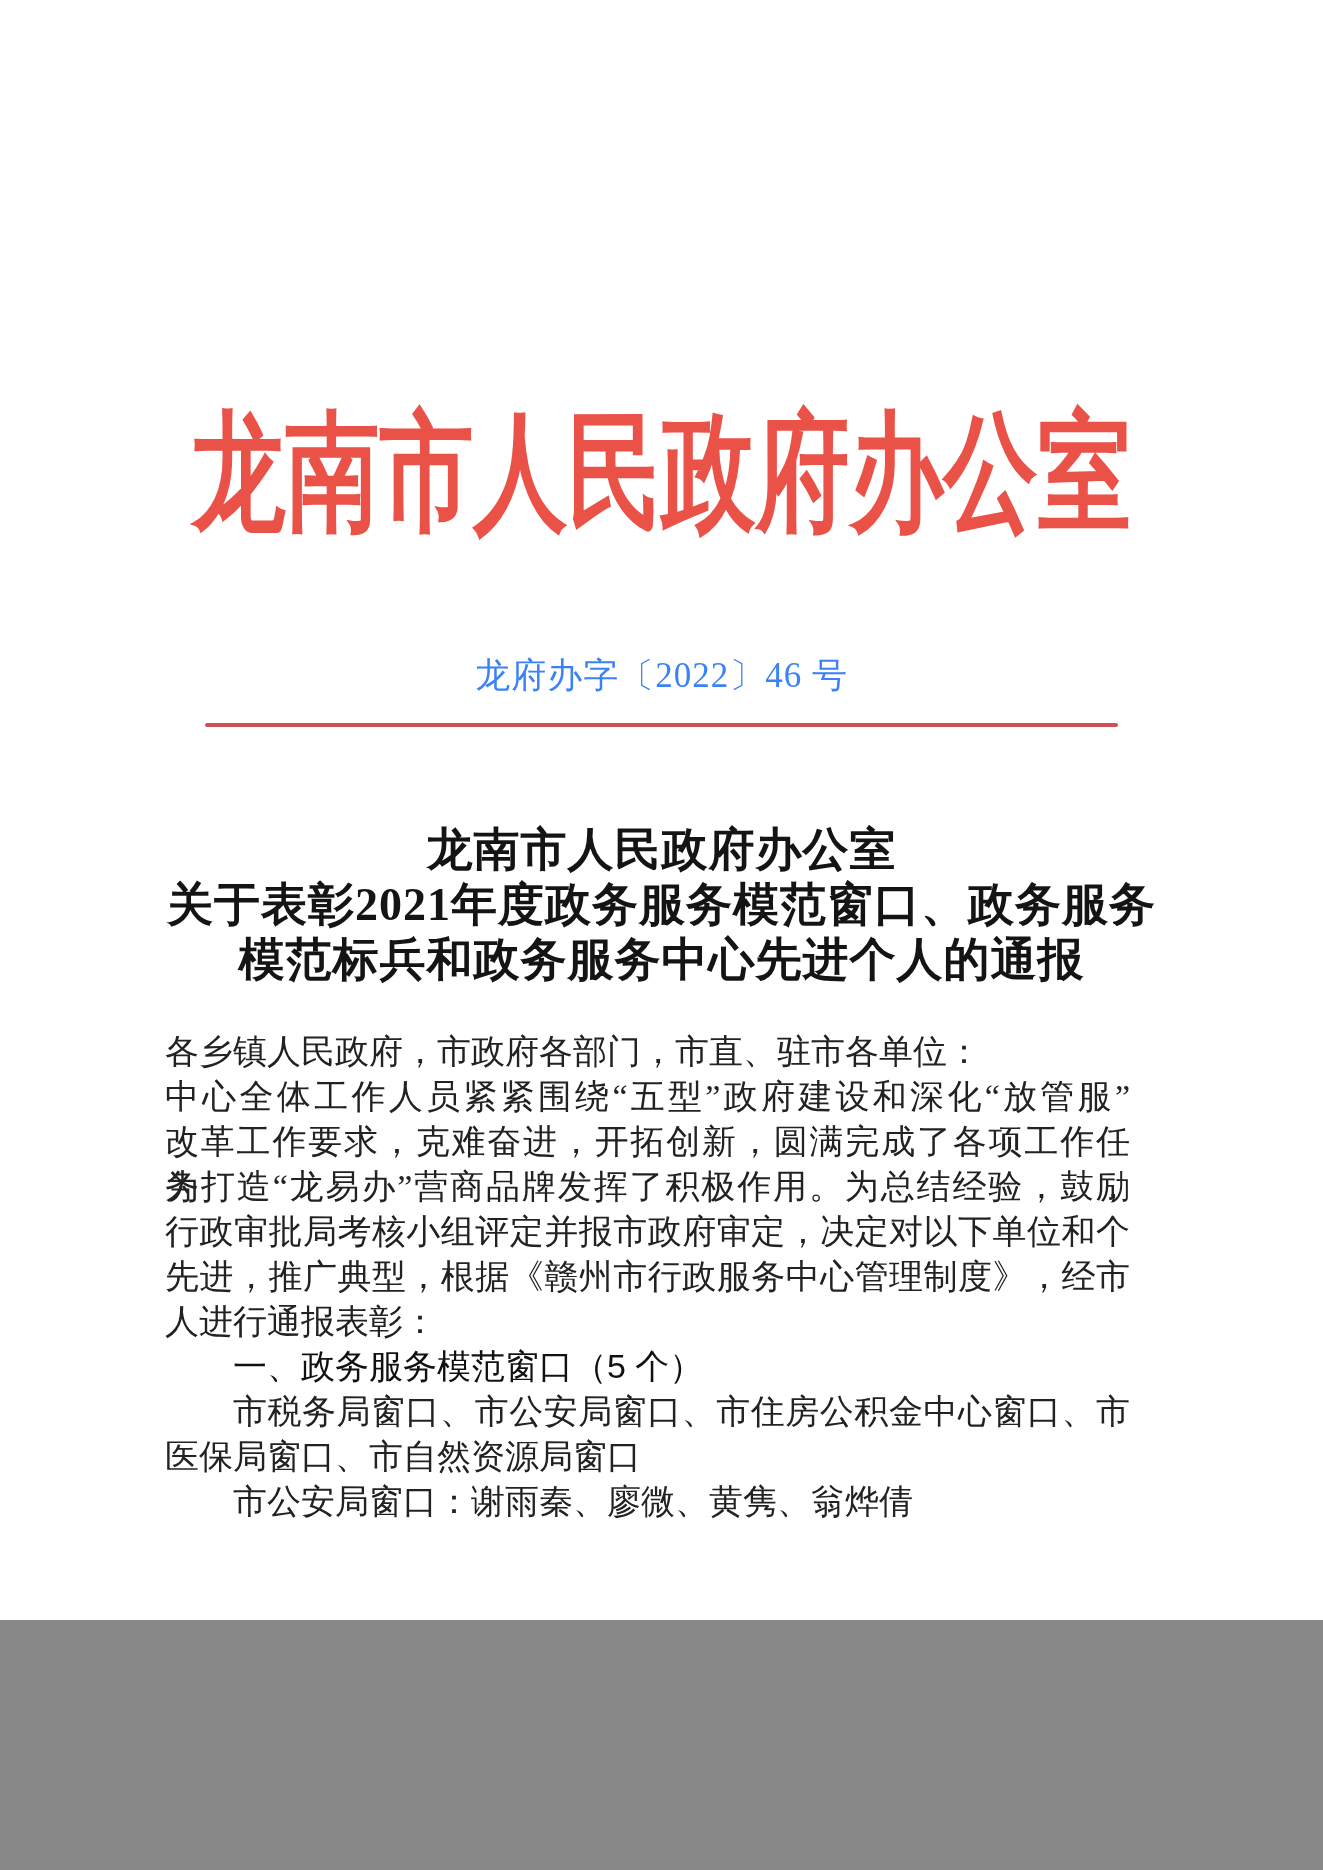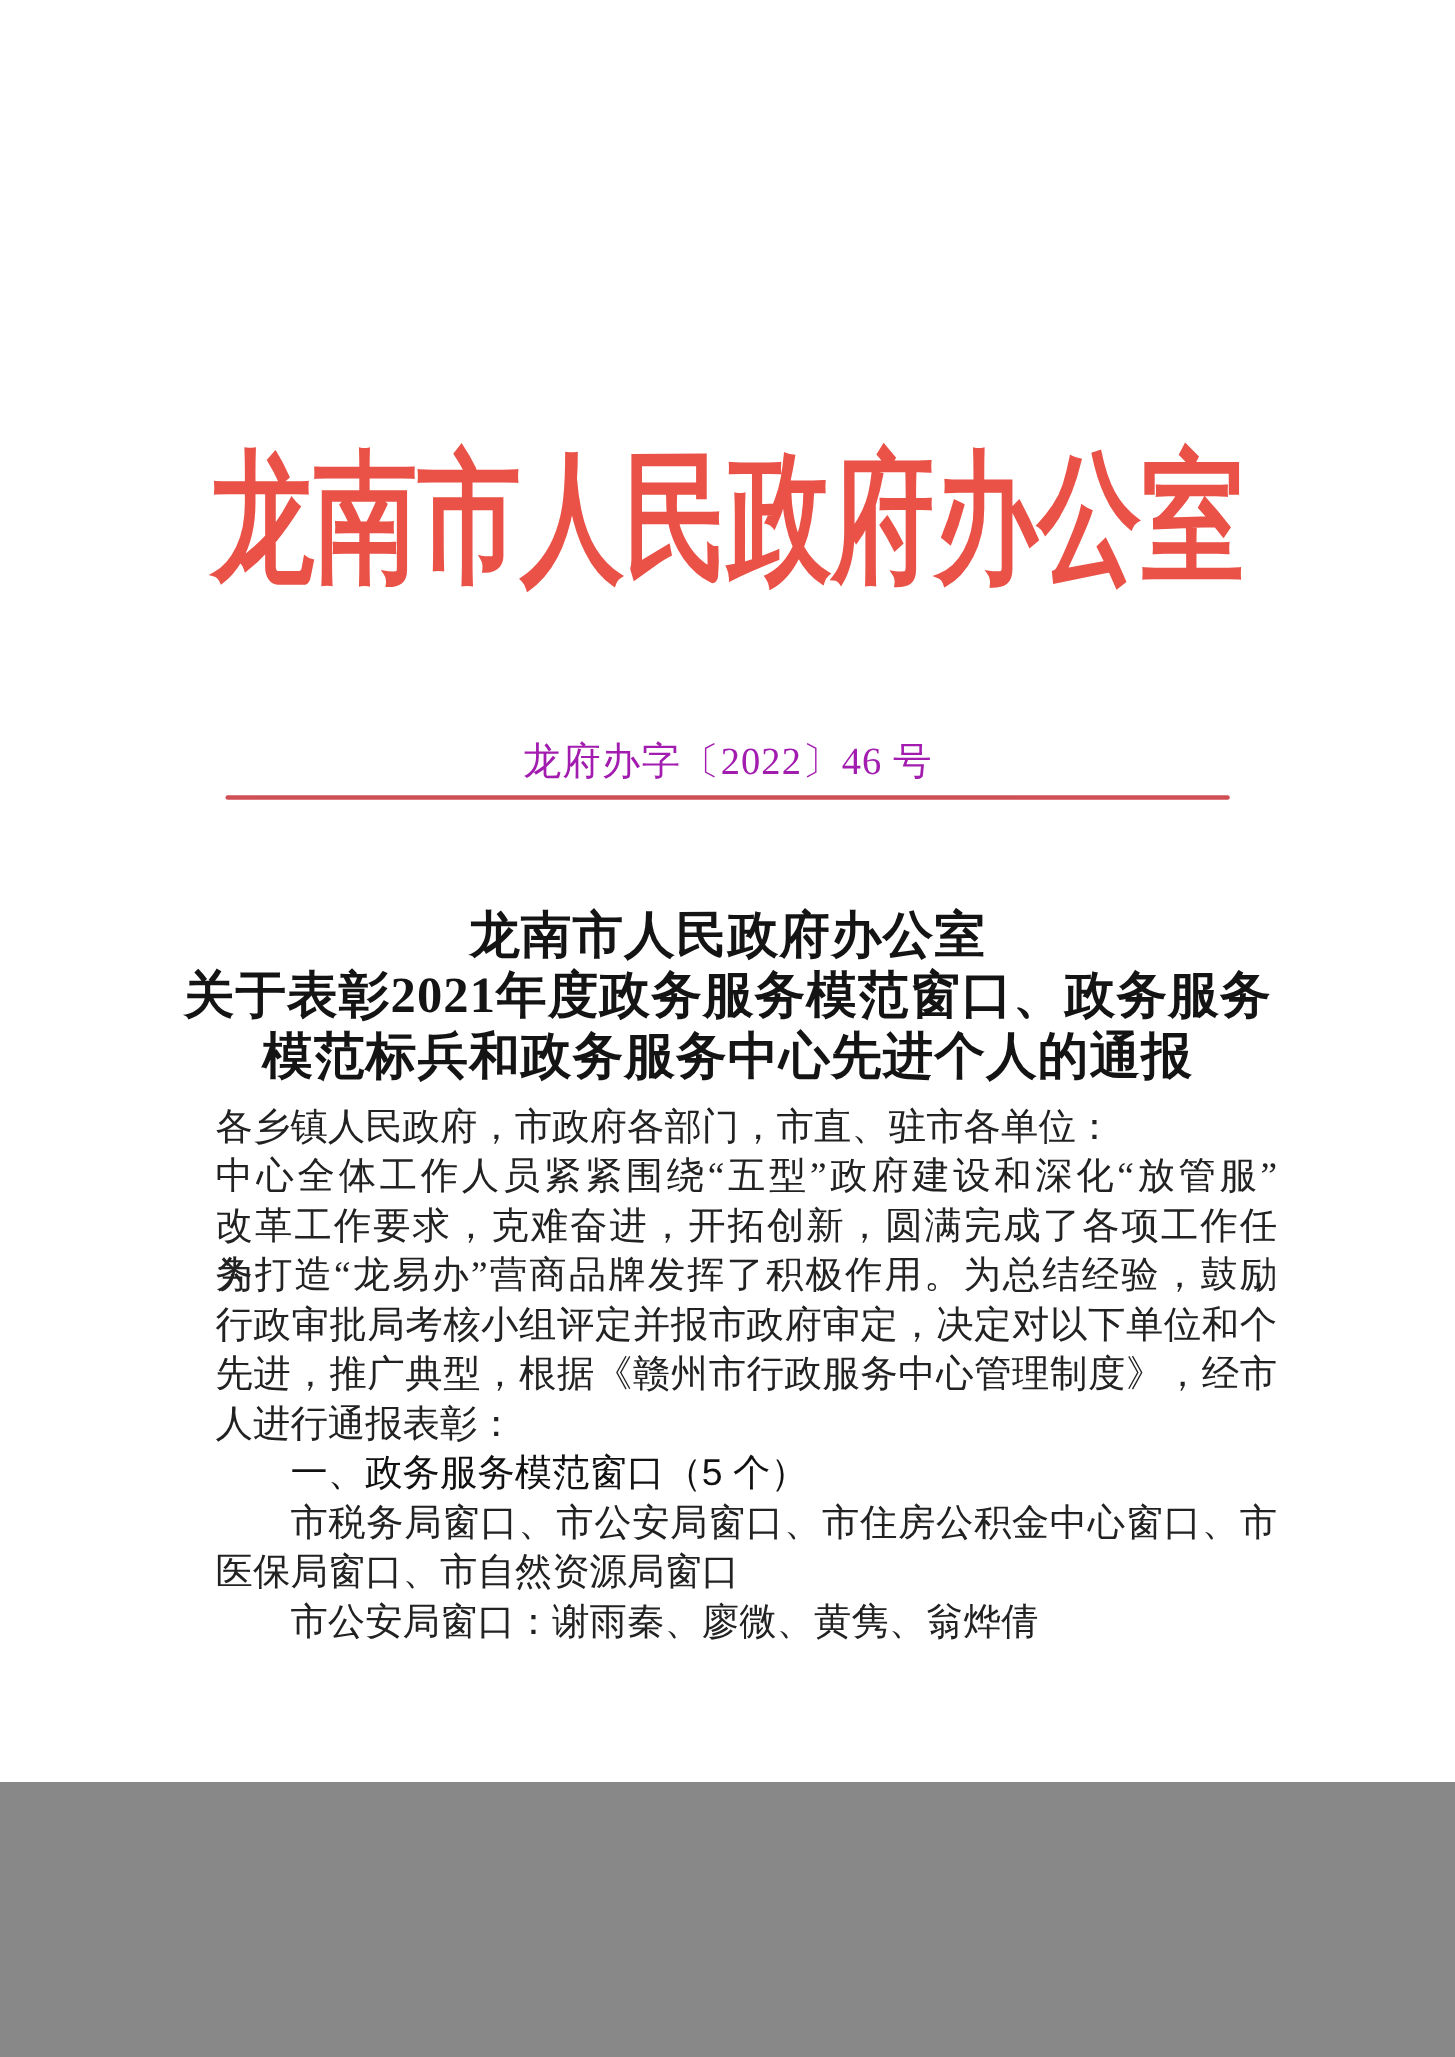--- a/index.html
+++ b/index.html
@@ -28,25 +28,25 @@
     transform: scaleY(1.38);
     transform-origin: top center;
     white-space: nowrap;
     line-height: 1;
   }
 
   
   .doc-number {
     position: absolute;
     left: 0;
-    top: 672px;
+    top: 655px;
     width: 100%;
     text-align: center;
     font-size: 35px;
-    color: #a21caf;
+    color: #3b82f6;
     font-style: normal;
     letter-spacing: 1px;
     line-height: 1.2;
   }
 
   
   .red-rule {
     position: absolute;
     left: 205px;
     top: 723px;
@@ -67,26 +67,25 @@
     font-size: 46px;
     line-height: 55px;
     color: #141414;
     letter-spacing: 1px;
   }
 
   
   .body-block {
     position: absolute;
     left: 165px;
-    top: 1002px;
+    top: 1029px;
     width: 965px;
     font-size: 34px;
     line-height: 45px;
     color: #222;
-    margin-left: 31px;
   }
   .body-line {
     height: 45px;
     white-space: nowrap;
   }
   .body-line.fill {
     white-space: normal;
     text-align: justify;
     text-align-last: justify;
   }

